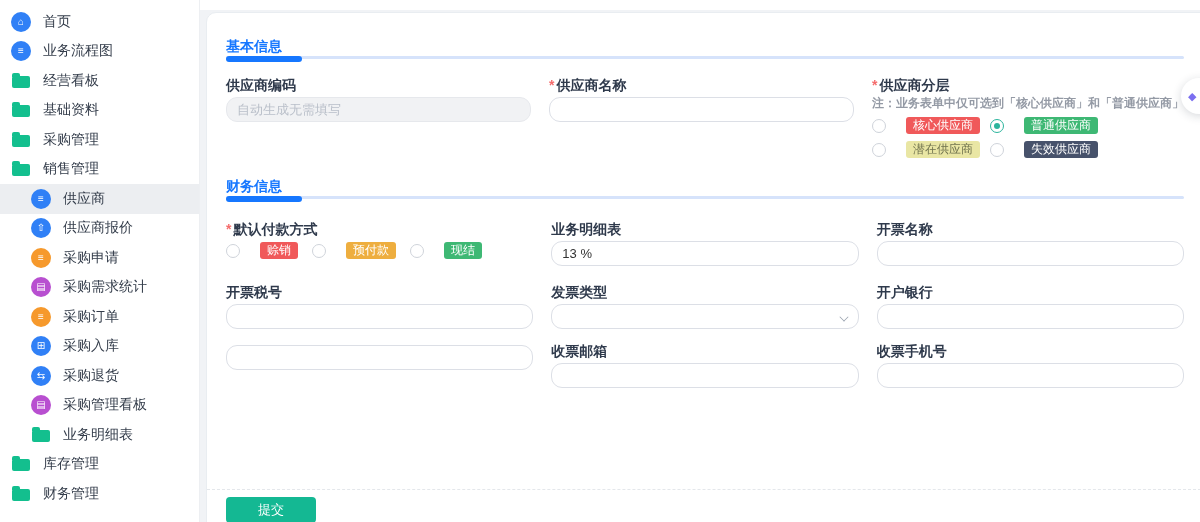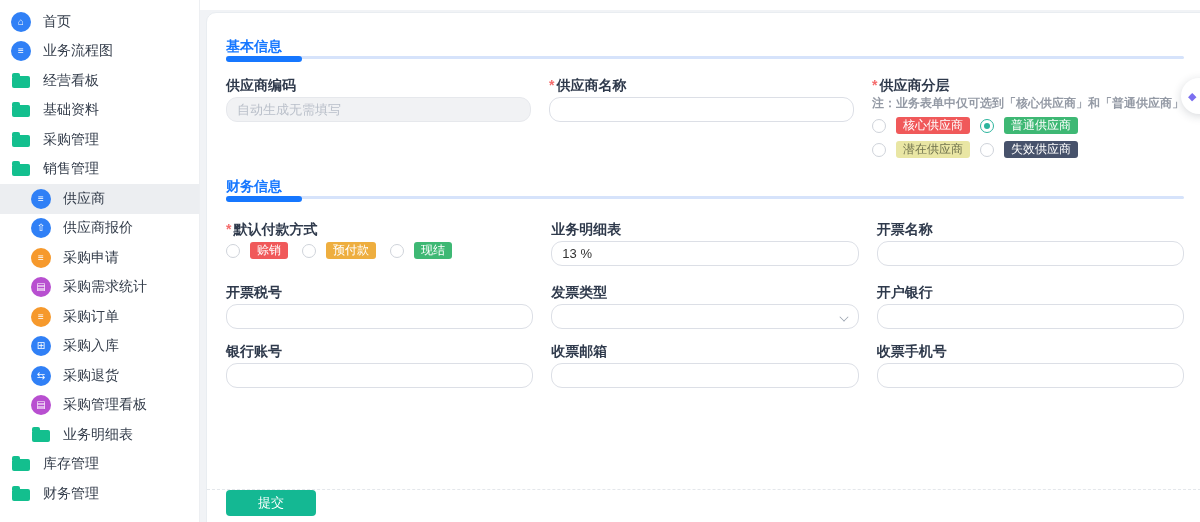--- a/index.html
+++ b/index.html
@@ -57,31 +57,31 @@
   .select { position:relative; height:25px; cursor:pointer; display:flex; align-items:center;
           padding:0 26px 0 10px; }
   .select .placeholder-text { color:#b0b6c0; font-size:13px; white-space:nowrap; overflow:hidden; }
   .chevron-icon { position:absolute; right:10px; top:8px; width:8px; height:8px; }
   .chevron-icon::before { content:""; position:absolute; left:0; top:0; width:7px; height:7px;
           border-right:1.6px solid #98a0ad; border-bottom:1.6px solid #98a0ad;
           transform:rotate(45deg) scale(.8); }
 
   .radio-group { display:flex; flex-wrap:wrap; column-gap:10px; row-gap:7px; margin-top:6px; }
   .radio-group.payment { column-gap:14px; margin-top:6px;text-align:center; }
-  .radio-option { display:inline-flex; align-items:center; gap:10px; cursor:pointer; }
+  .radio-option { display:inline-flex; align-items:center; gap:20px; cursor:pointer; }
   .radio { width:14px; height:14px; border-radius:50%; border:1px solid #cfd3da; background:#fff;
            position:relative; flex:0 0 14px; }
   .radio-option.active .radio { border-color:#2cb59d; }
   .radio-option.active .radio::after { content:""; position:absolute; left:3px; top:3px; width:6px;
            height:6px; border-radius:50%; background:#2cb59d; }
   .badge { font-size:12px; line-height:13px; padding:2px 7px; border-radius:3px; white-space:nowrap; }
 
   
   .footer { position:absolute; left:0; right:0; bottom:0; height:34px; background:#fff;
-            border-top:1px dashed #e4e7eb; display:flex; align-items:flex-start; padding-left:19px; z-index:2; }
+            border-top:1px dashed #e4e7eb; display:flex; align-items:flex-end; padding-left:19px; z-index:2; }
   .submit-button { width:90px; height:26px; background:#14b893; border:none; border-radius:4px;
             color:#fff; font-size:13px; font-family:inherit; cursor:pointer; }
 
   
   .fab { position:absolute; right:-17px; top:78px; width:36px; height:36px; border-radius:50%;
          background:#fff; box-shadow:0 2px 10px rgba(31,45,61,.18); z-index:4; cursor:pointer;
          display:flex; align-items:center; padding-left:7px; }
   .fab .fab-glyph { color:#7b6ff0; font-size:11px; }
 </style>
 </head>
@@ -272,21 +272,20 @@
           </div>
         </div>
         <div class="field">
           <div class="field-label">开户银行</div>
           <input class="input" value="" style="">
         </div>
       </div>
 
       <div class="form-grid row-e">
         <div class="field">
-          <div class="field-label">银行账号</div>
           <input class="input" value="" style="">
         </div>
         <div class="field">
           <div class="field-label">收票邮箱</div>
           <input class="input" value="" style="">
         </div>
         <div class="field">
           <div class="field-label">收票手机号</div>
           <input class="input" value="" style="">
         </div>

